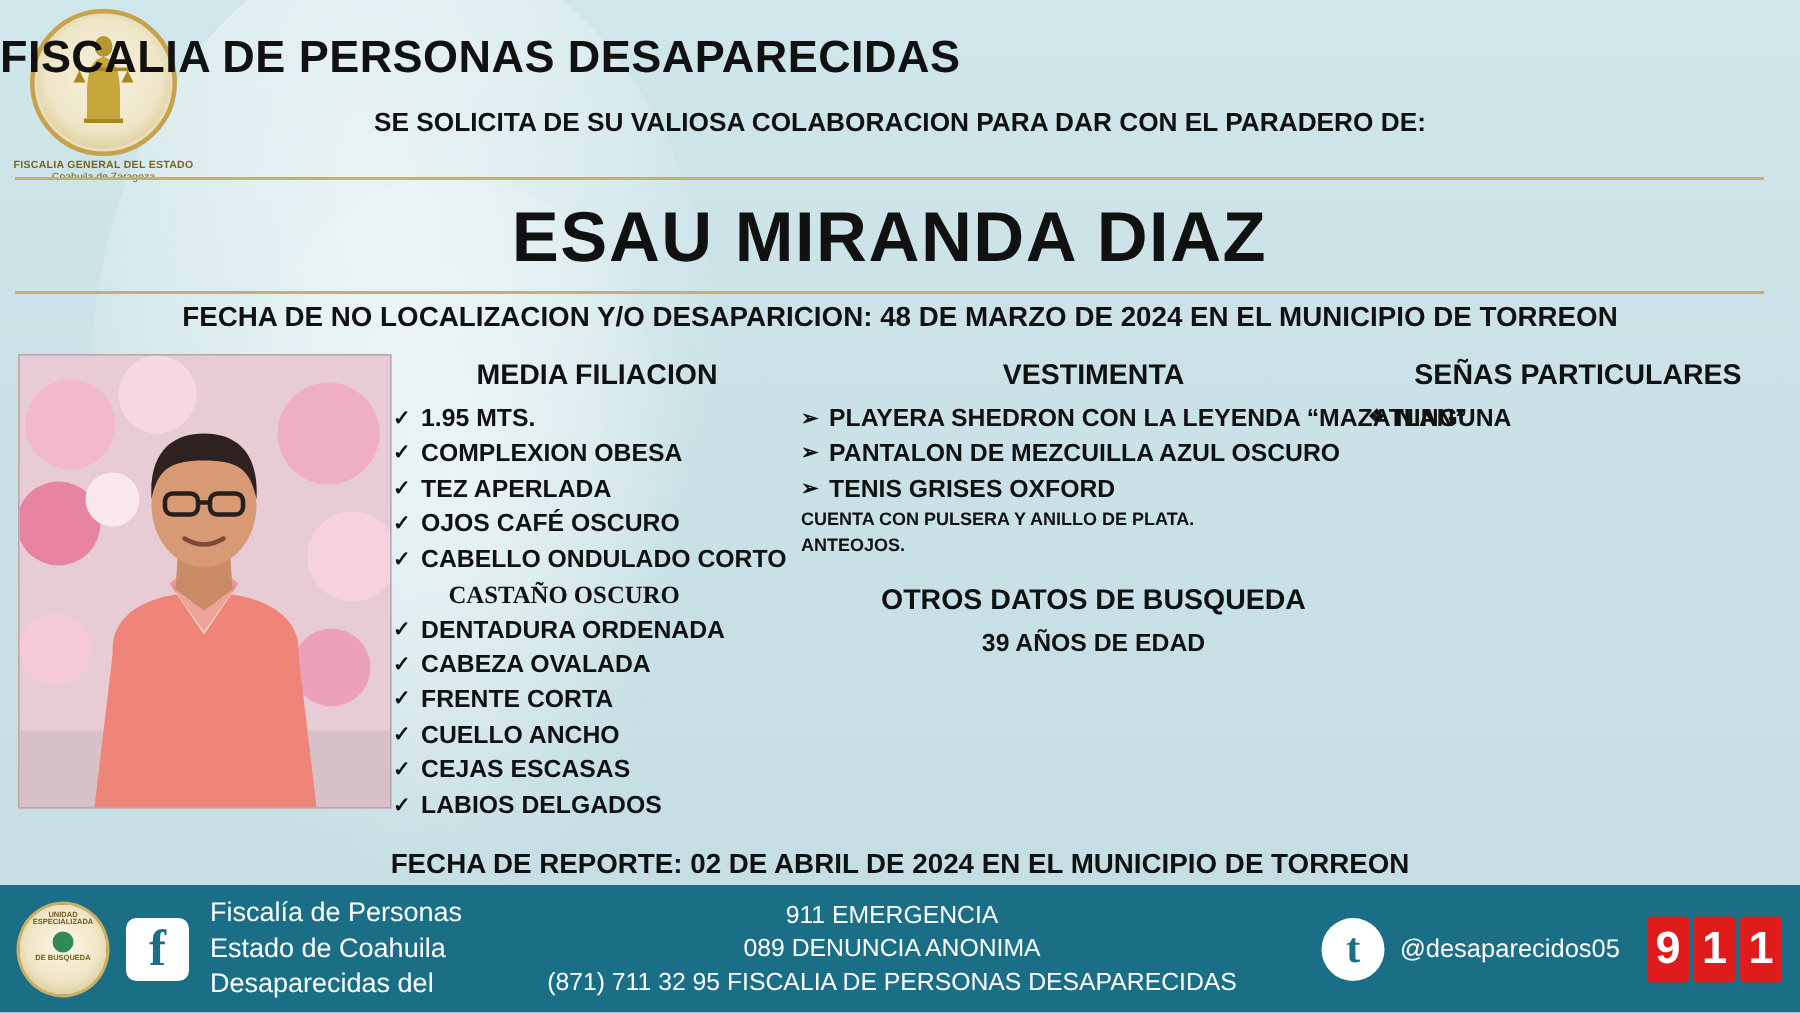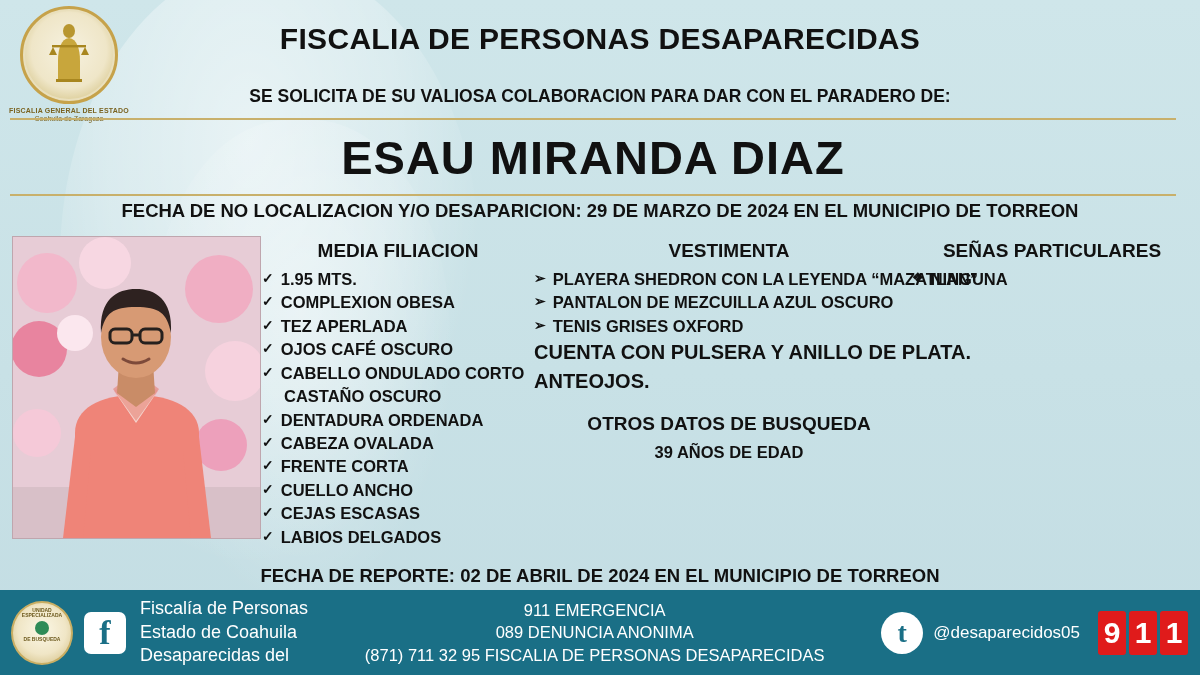--- a/index.html
+++ b/index.html
@@ -83,31 +83,30 @@
     margin-top: 1px;
     white-space: nowrap;
   }
 
   
   .header-title {
     position: absolute;
     left: 0;
     right: 0;
     top: 22px;
-    text-align: center;
     font-size: 30px;
     font-weight: bold;
     color: #111;
     letter-spacing: 0.3px;
   }
   .header-sub {
     position: absolute;
     left: 0;
     right: 0;
-    top: 86px;
+    top: 71px;
     text-align: center;
     font-size: 17.5px;
     font-weight: bold;
     color: #111;
   }
 
   
   .name-band {
     position: absolute;
     left: 10px;
@@ -190,25 +189,26 @@
     line-height: 1.42;
     display: flex;
     align-items: flex-start;
     gap: 7px;
     white-space: nowrap;
   }
   .bullet-check { font-size: 14px; line-height: 1.5; color: #111; }
   .bullet-arrow { font-size: 14px; line-height: 1.55; color: #111; }
   .bullet-diamond { font-size: 13px; line-height: 1.6; color: #111; }
   li.cont {
-    padding-left: 22px;
+    padding-left: 37px;
+    font-family: Liberation Serif, serif;
   }
   .media-list { margin-left: 10px; }
   .extra-line {
-    font-size: 20px;
+    font-size: 12px;
     font-weight: bold;
     line-height: 1.42;
     white-space: nowrap;
   }
   .otros-title {
     font-size: 19px;
     font-weight: bold;
     text-align: center;
     margin-top: 18px;
   }
@@ -354,21 +354,21 @@
     <div class="crest-text2">Coahuila de Zaragoza</div>
   </div>
 
   <div class="header-title">FISCALIA DE PERSONAS DESAPARECIDAS</div>
   <div class="header-sub">SE SOLICITA DE SU VALIOSA COLABORACION PARA DAR CON EL PARADERO DE:</div>
 
   <div class="name-band">
     <div class="name">ESAU MIRANDA DIAZ</div>
   </div>
 
-  <div class="date-line">FECHA DE NO LOCALIZACION Y/O DESAPARICION: 29 DE MARZO DE 2024 EN EL MUNICIPIO DE TORREON</div>
+  <div class="date-line">FECHA DE NO LOCALIZACION Y/O DESAPARICION: 48 DE MARZO DE 2024 EN EL MUNICIPIO DE TORREON</div>
 
   <div class="photo">
     <svg width="247" height="301" viewBox="0 0 247 301">
       <rect width="247" height="301" fill="#e7ccd6"></rect>
 
       <circle cx="34" cy="46" r="30" fill="#f2b8cb"></circle>
       <circle cx="92" cy="26" r="26" fill="#f7d7e2"></circle>
       <circle cx="26" cy="112" r="28" fill="#e8849f"></circle>
       <circle cx="206" cy="52" r="34" fill="#f0aec3"></circle>
       <circle cx="222" cy="134" r="30" fill="#f6d2de"></circle>

